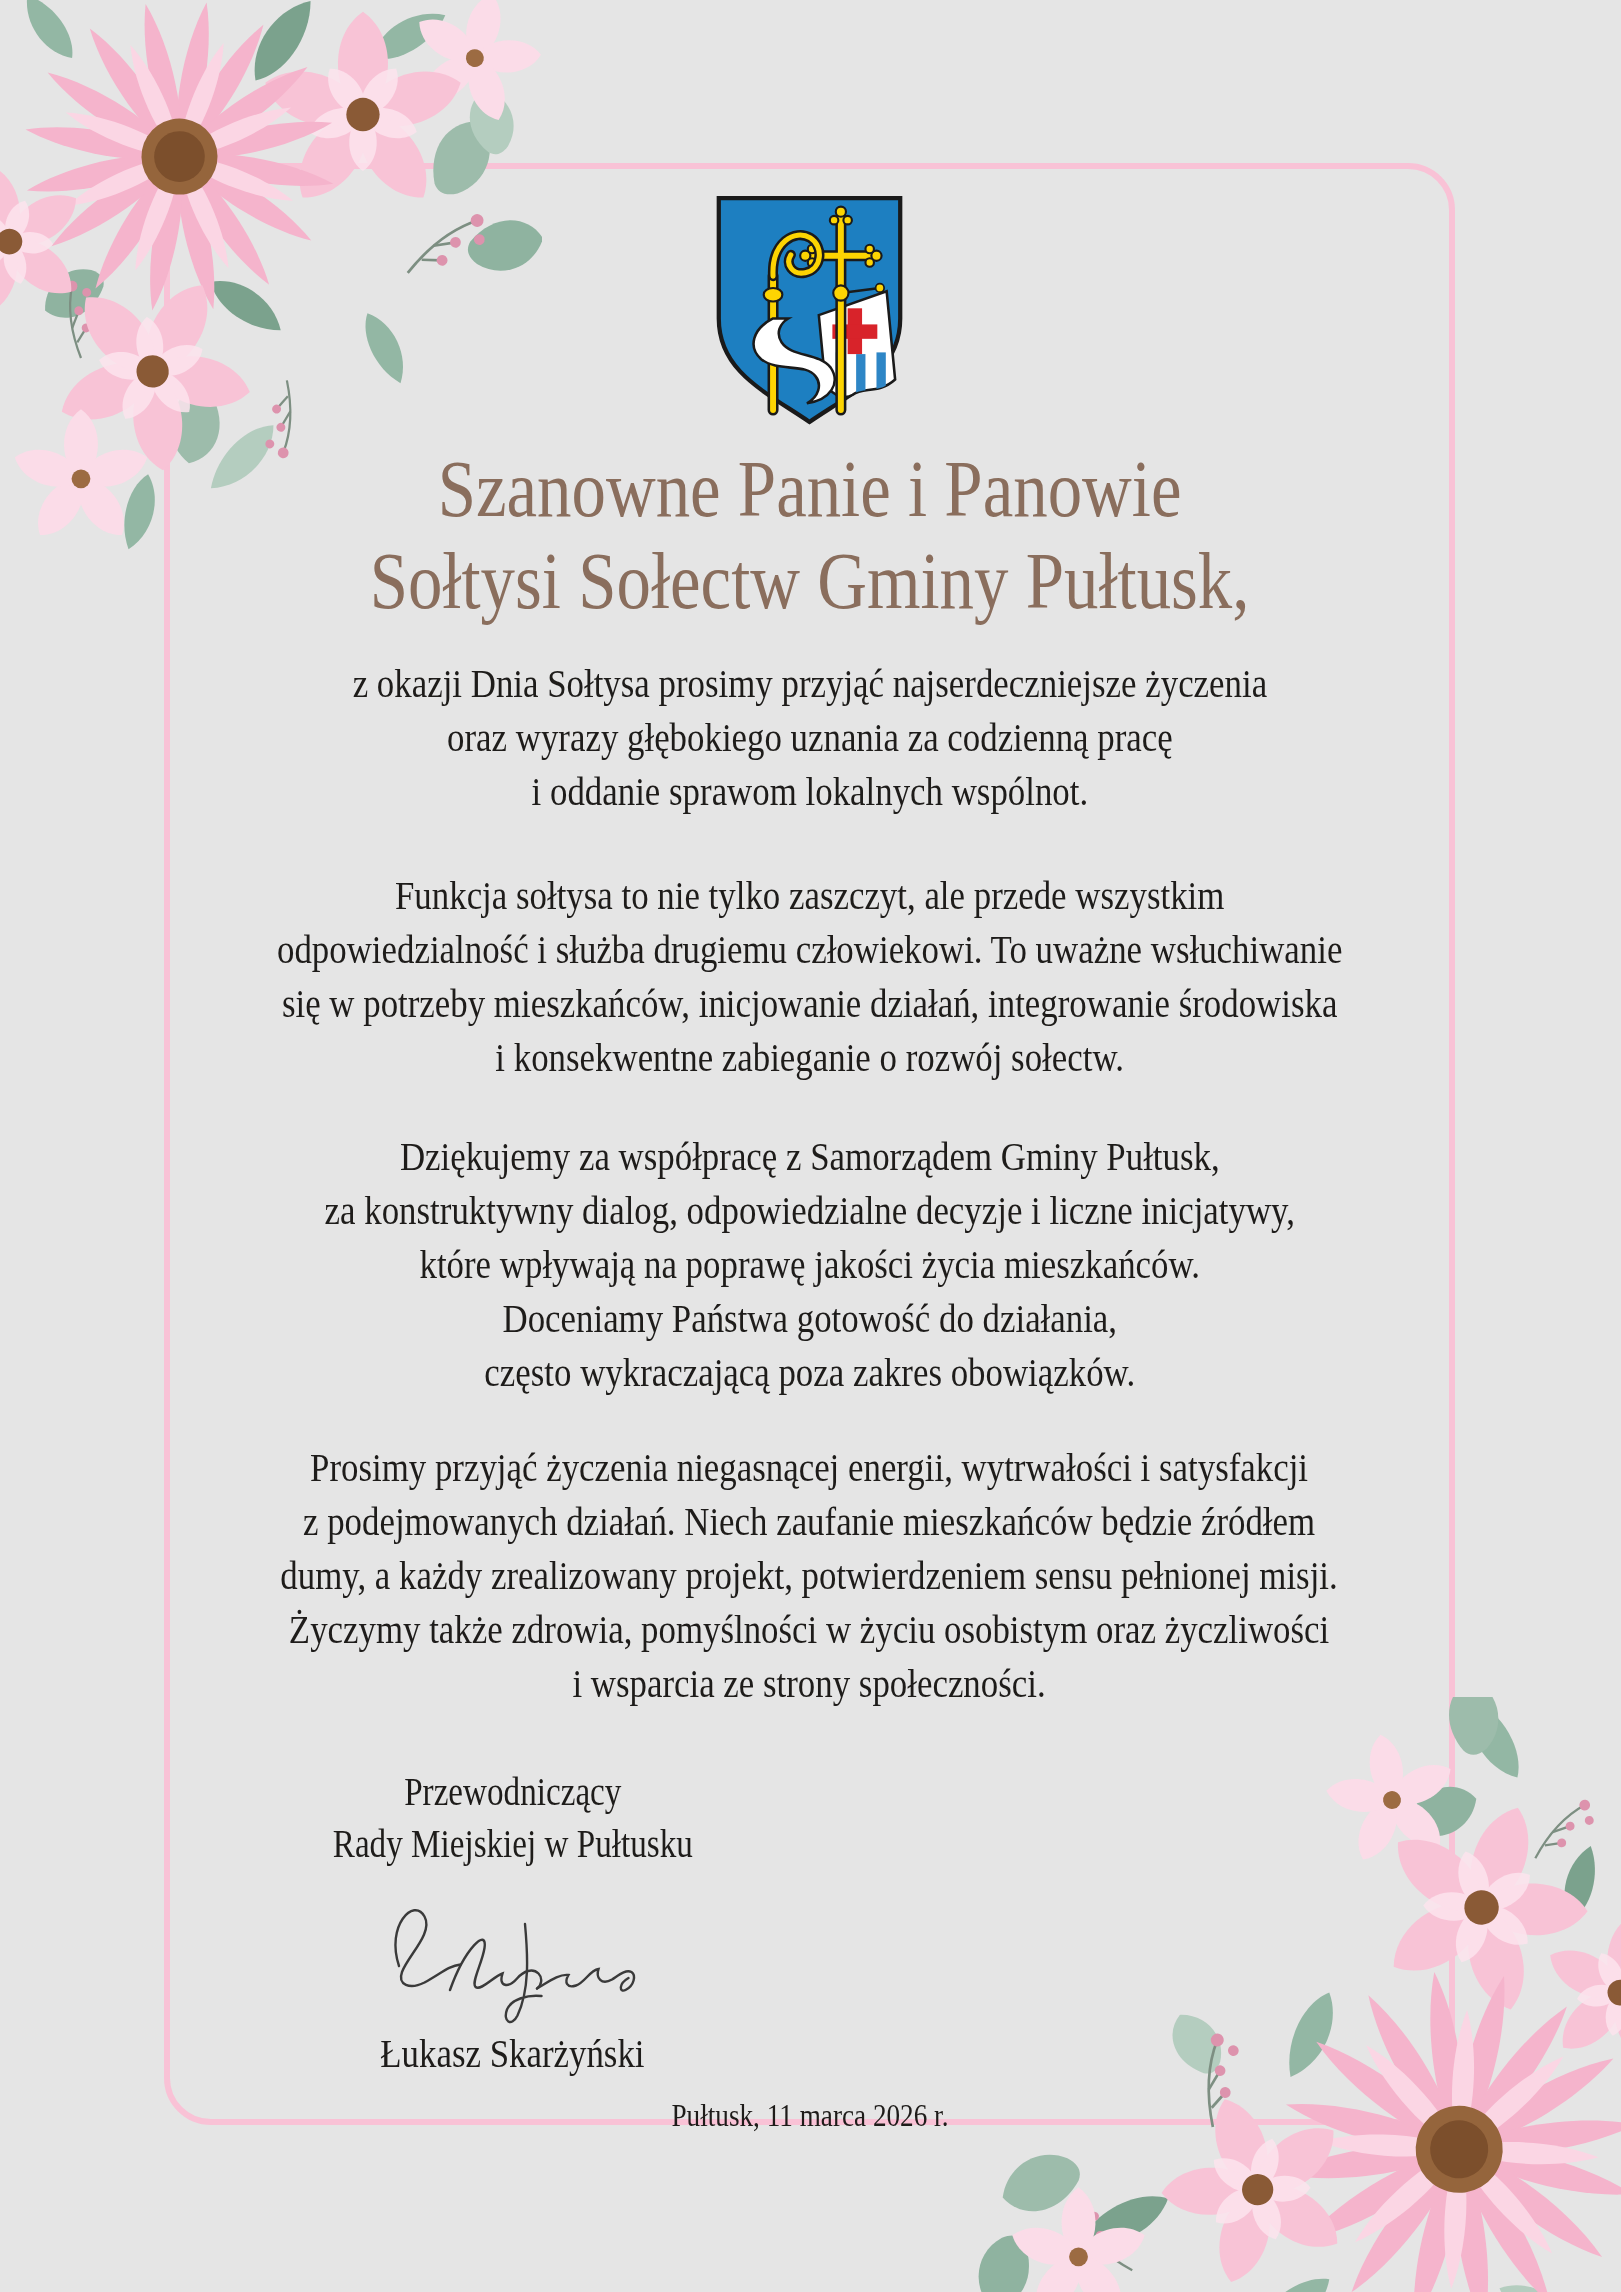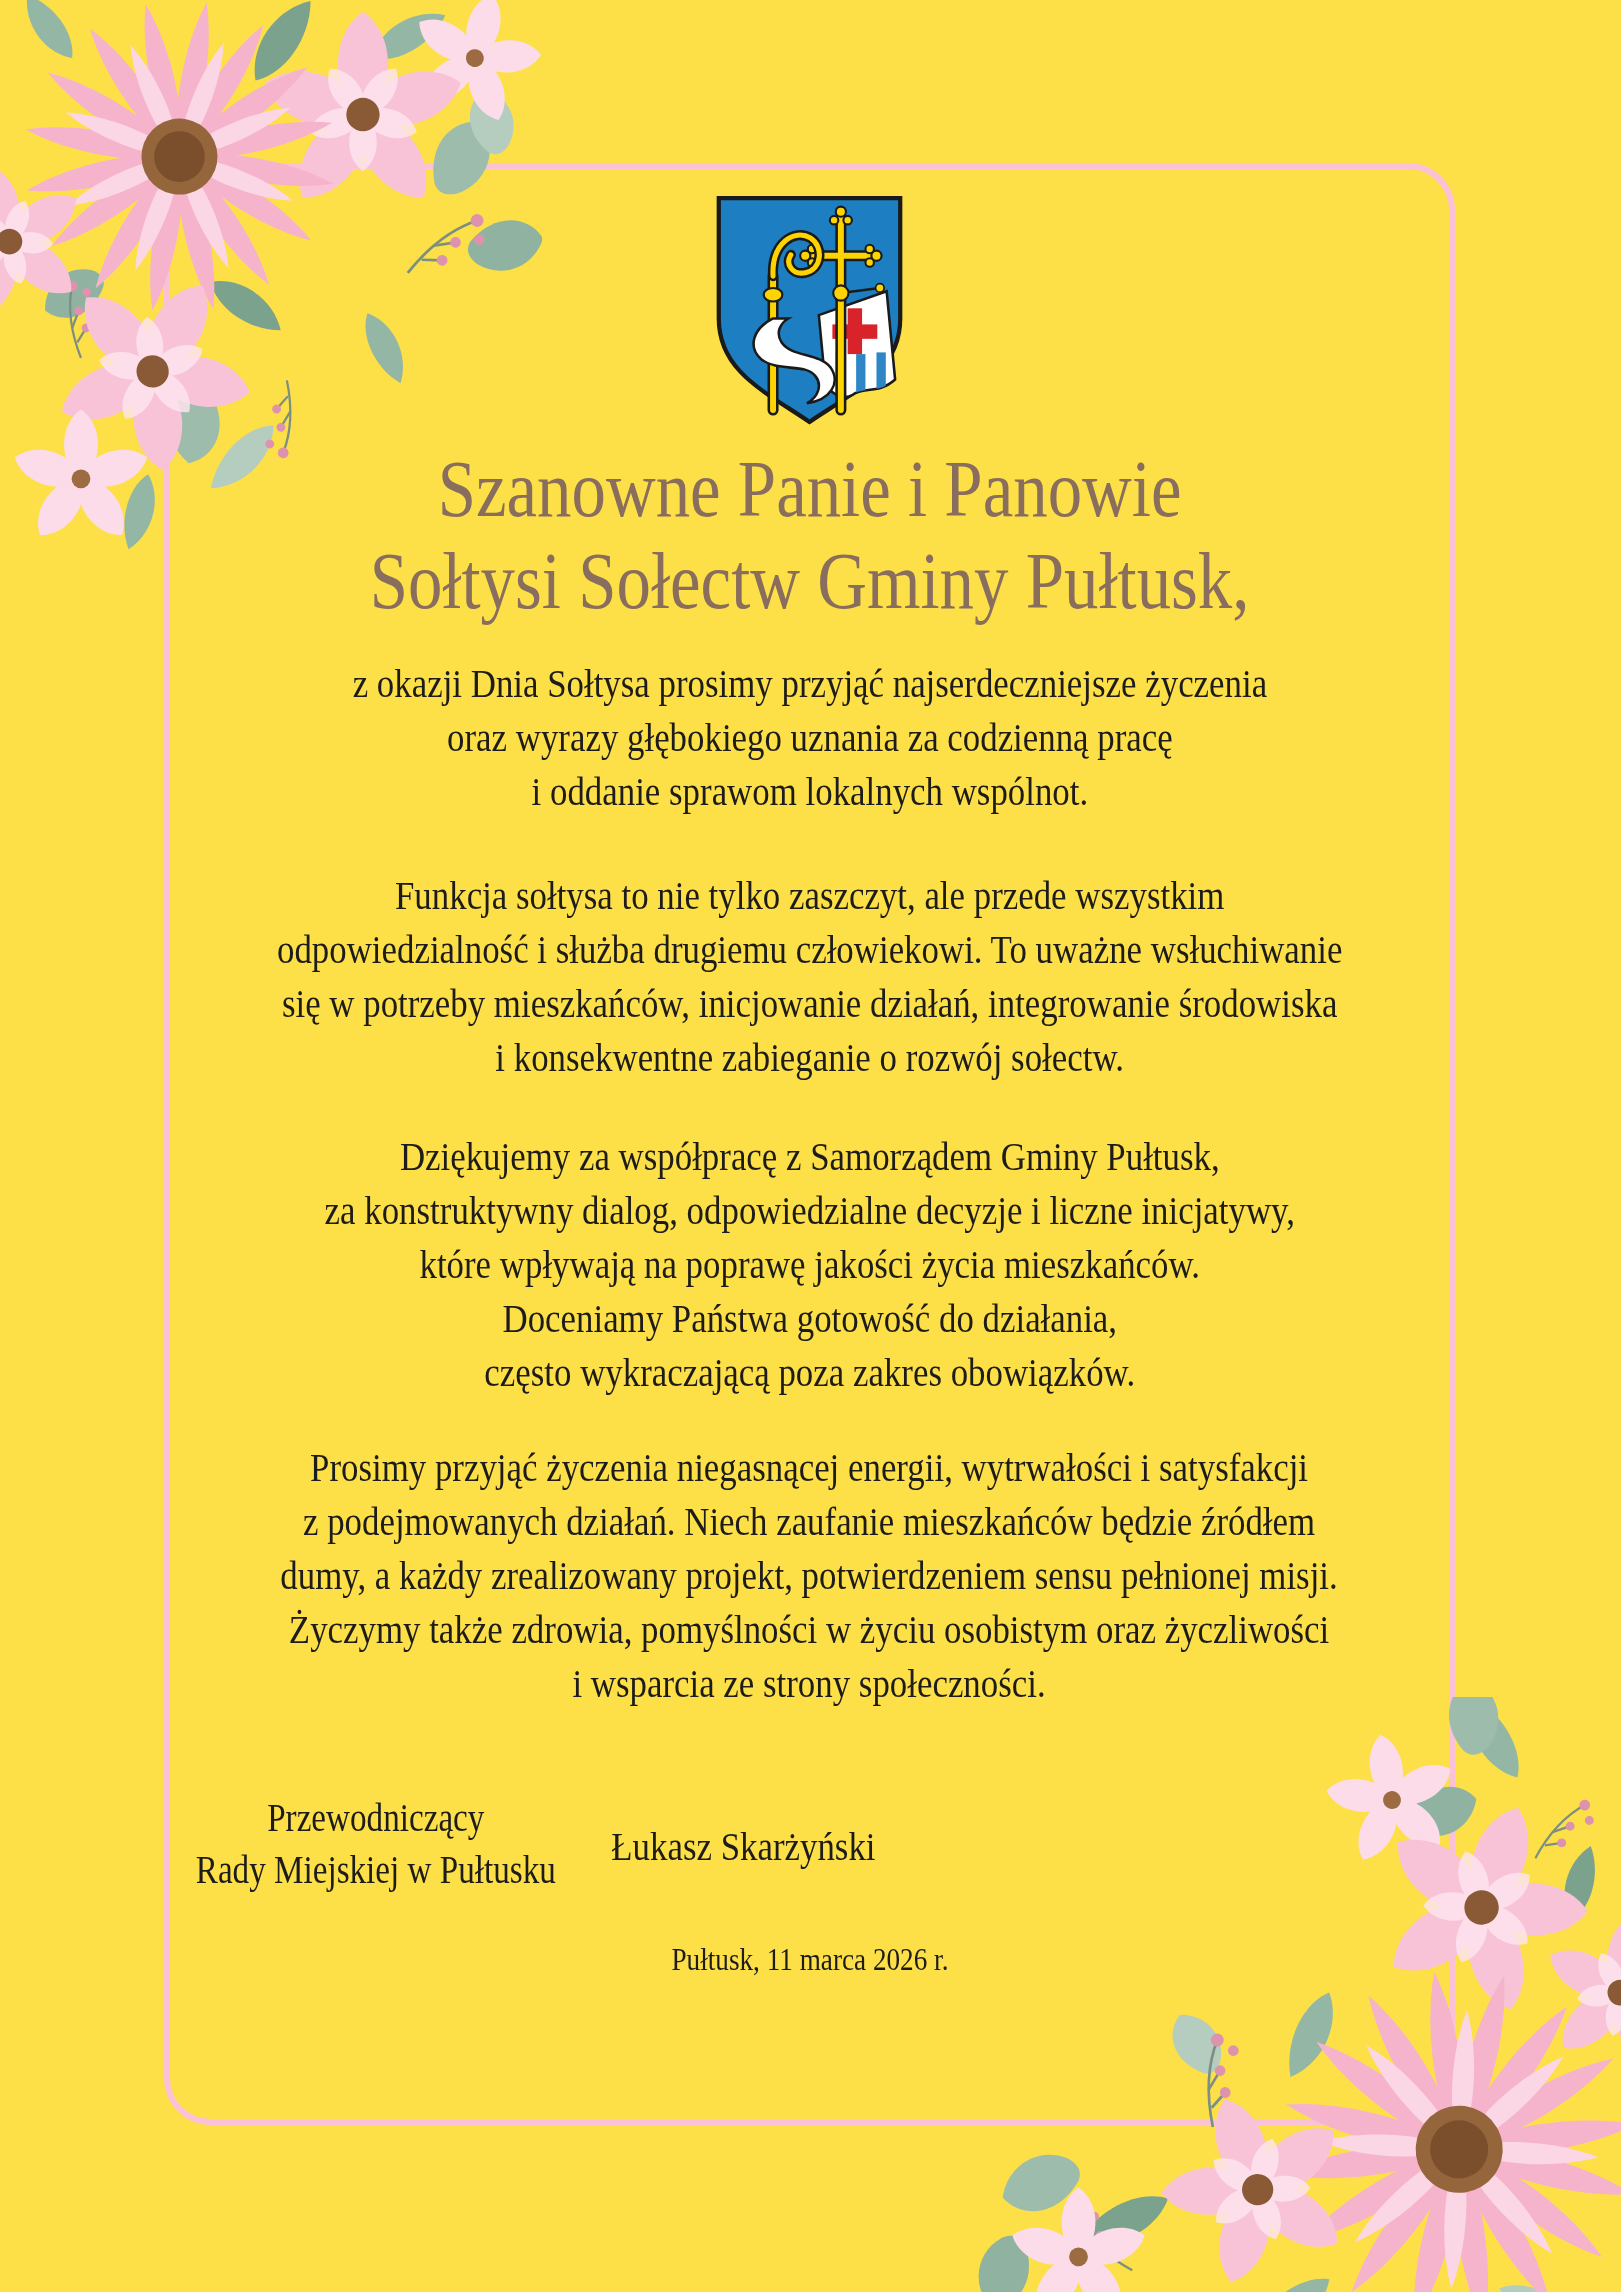--- a/index.html
+++ b/index.html
@@ -1,18 +1,18 @@
 <!DOCTYPE html>
 <html style="font-size:14.3px"><head>
 <meta charset="utf-8">
 <style>
   html,body{margin:0;padding:0;}
   body{width:1621px;height:2293px;background:#ffffff;overflow:hidden;
        font-family:"Liberation Serif","DejaVu Serif",serif;}
-  .page{position:relative;width:1621px;height:2293px;background:#fde047;}
+  .page{position:relative;width:1621px;height:2293px;background:#e5e5e5;}
 
   .frame{position:absolute;left:164px;top:163px;width:1279px;height:1950px;
          border:6.3px solid #f9c2d6;border-radius:47px;z-index:1;}
 
   .content{position:absolute;left:164px;top:0;width:1291px;z-index:3;
            display:flex;flex-direction:column;align-items:center;}
 
   .condensed{transform:scaleX(0.85);transform-origin:50% 50%;}
 
   .crest{margin-top:191px;width:195px;height:238px;}
@@ -20,21 +20,21 @@
   .title{margin-top:14.3px;text-align:center;color:#8a6e5d;
          font-size:81px;line-height:92px;white-space:nowrap;}
 
   .para{text-align:center;color:#1e1c1a;font-size:41px;line-height:54px;white-space:nowrap;}
   .p1{margin-top:29px;}
   .p2{margin-top:50px;}
   .p3{margin-top:45px;}
   .p4{margin-top:41px;}
 
   .sig-row{margin-top:56px;width:100%;display:flex;}
-  .sig-col{display:flex;flex-direction:row;align-items:center;}
+  .sig-col{display:flex;flex-direction:column;align-items:center;}
   .sig-col.left{width:54%;}
   .sig-col.right{width:35.2%;}
   .role{text-align:center;color:#1e1c1a;font-size:39px;line-height:52px;white-space:nowrap;}
   .autograph{margin-top:5.4px;height:150px;}
   .sig-name{margin-top:3.6px;color:#1e1c1a;font-size:41px;white-space:nowrap;}
 
   .dateline{margin-top:19.7px;color:#1e1c1a;font-size:32px;white-space:nowrap;}
 
   .bouquet{position:absolute;z-index:2;}
   .bq-tl{left:-13.4px;top:-27px;}

